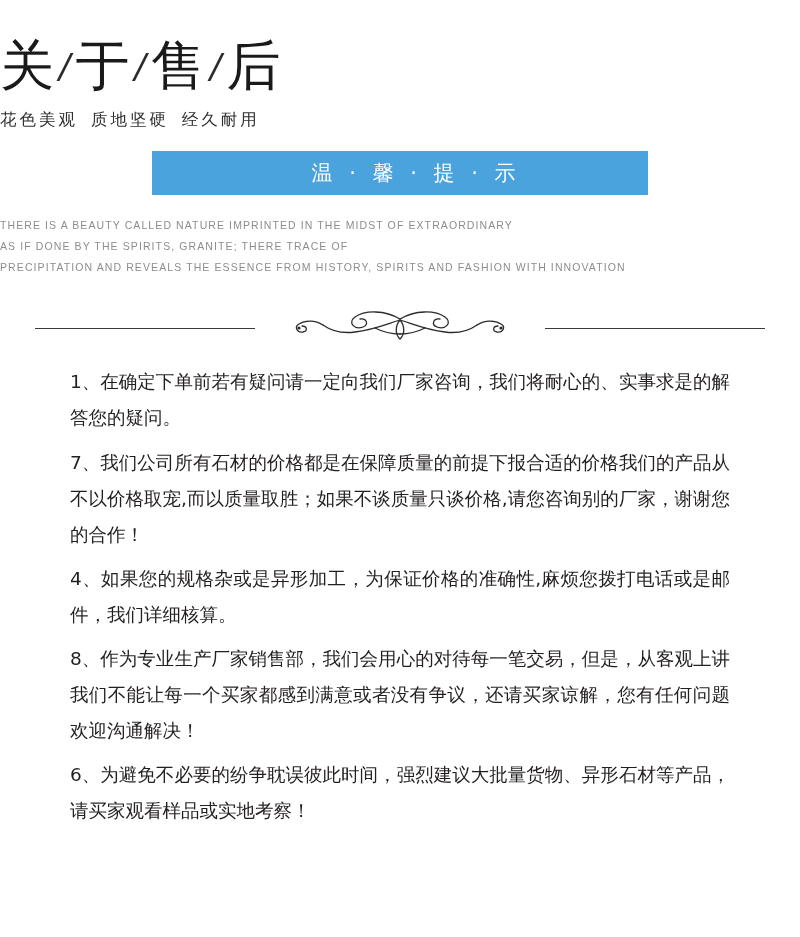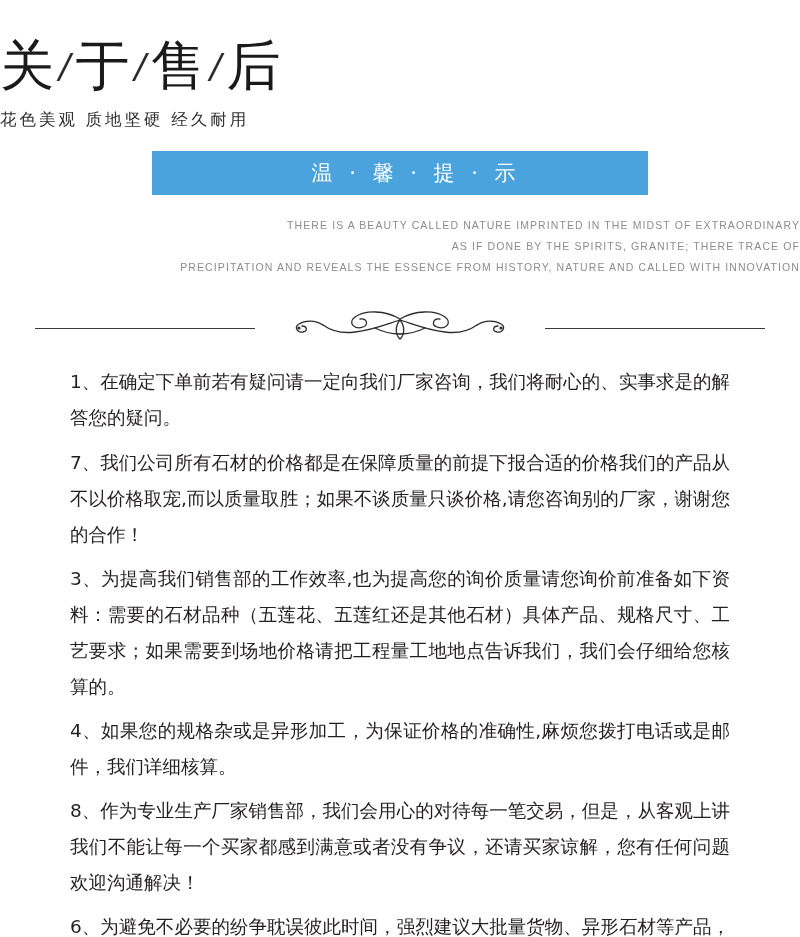--- a/index.html
+++ b/index.html
@@ -40,21 +40,21 @@
     font-style: italic;
     vertical-align: 6px;
     padding: 0 3px;
     color: #2b2b2b;
   }
   .subtitle {
     margin-top: 14px;
     font-size: 16.5px;
     color: #2f2f2f;
     letter-spacing: 3px;
-    font-family: Liberation Sans, sans-serif;
+    font-family: Liberation Mono, monospace;
   }
 
   
   .banner-wrap {
     margin-top: 20px;
     display: flex;
     justify-content: center;
   }
   .banner {
     width: 496px;
@@ -68,21 +68,21 @@
     color: #ffffff;
     font-size: 21px;
     letter-spacing: 5px;
     font-family: "DejaVu Sans", sans-serif;
     margin-left: 32px;
   }
 
   
   .eng-block {
     margin-top: 20px;
-    text-align: right;
+    text-align: left;
     color: #8d8d8d;
     font-size: 10.5px;
     letter-spacing: 1.1px;
     line-height: 2.0;
     font-family: "Liberation Sans", sans-serif;
   }
 
   
   .divider {
     margin-top: 30px;
@@ -128,21 +128,21 @@
 
   <div class="banner-wrap">
     <div class="banner">
       <span class="banner-text">温 · 馨 · 提 · 示</span>
     </div>
   </div>
 
   <div class="eng-block">
     <div>THERE IS A BEAUTY CALLED NATURE IMPRINTED IN THE MIDST OF EXTRAORDINARY</div>
     <div>AS IF DONE BY THE SPIRITS, GRANITE; THERE TRACE OF</div>
-    <div>PRECIPITATION AND REVEALS THE ESSENCE FROM HISTORY, NATURE AND CALLED WITH INNOVATION</div>
+    <div>PRECIPITATION AND REVEALS THE ESSENCE FROM HISTORY, SPIRITS AND FASHION WITH INNOVATION</div>
   </div>
 
   <div class="divider">
     <div class="line"></div>
     <span>
       <svg width="290" height="40" viewBox="0 0 290 40" fill="none" xmlns="http://www.w3.org/2000/svg">
         <g stroke="#2b2b2b" stroke-width="1.3" fill="none" stroke-linecap="round">
           <path d="M145 11 C160 2, 180 2, 190 9 C198 15, 190 22, 182 19 C176 17, 178 10, 185 11"></path>
           <path d="M145 11 C130 2, 110 2, 100 9 C92 15, 100 22, 108 19 C114 17, 112 10, 105 11"></path>
           <path d="M145 12 C158 16, 172 22, 190 24 C205 26, 215 22, 222 17"></path>
@@ -156,19 +156,18 @@
           <circle cx="44" cy="20" r="1.6" fill="#2b2b2b" stroke="none"></circle>
         </g>
       </svg>
     </span>
     <div class="line"></div>
   </div>
 
   <div class="content">
     <p>1、在确定下单前若有疑问请一定向我们厂家咨询，我们将耐心的、实事求是的解答您的疑问。</p>
     <p>7、我们公司所有石材的价格都是在保障质量的前提下报合适的价格我们的产品从不以价格取宠,而以质量取胜；如果不谈质量只谈价格,请您咨询别的厂家，谢谢您的合作！</p>
-    <p>3、为提高我们销售部的工作效率,也为提高您的询价质量请您询价前准备如下资料：需要的石材品种（五莲花、五莲红还是其他石材）具体产品、规格尺寸、工艺要求；如果需要到场地价格请把工程量工地地点告诉我们，我们会仔细给您核算的。</p>
     <p>4、如果您的规格杂或是异形加工，为保证价格的准确性,麻烦您拨打电话或是邮件，我们详细核算。</p>
     <p>8、作为专业生产厂家销售部，我们会用心的对待每一笔交易，但是，从客观上讲我们不能让每一个买家都感到满意或者没有争议，还请买家谅解，您有任何问题欢迎沟通解决！</p>
     <p>6、为避免不必要的纷争耽误彼此时间，强烈建议大批量货物、异形石材等产品，请买家观看样品或实地考察！</p>
   </div>
 
 </div>
 
 </body></html>

